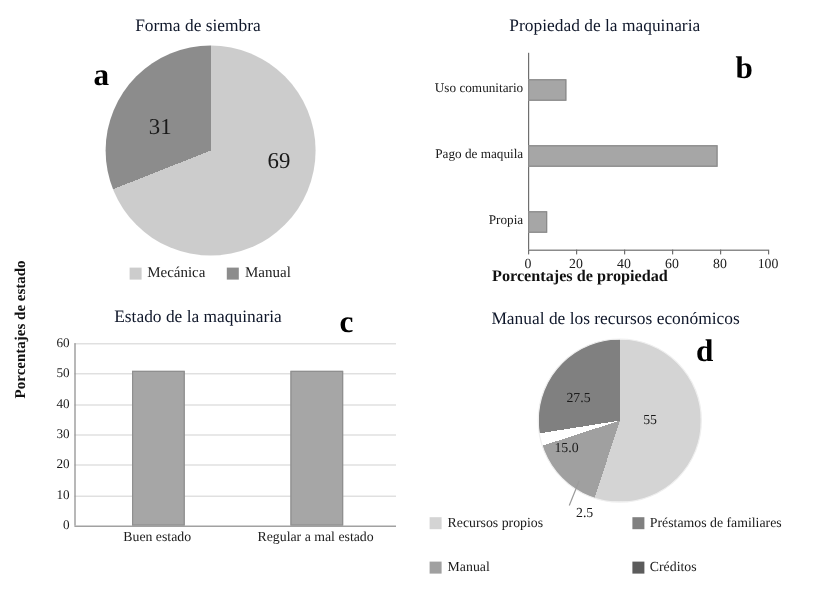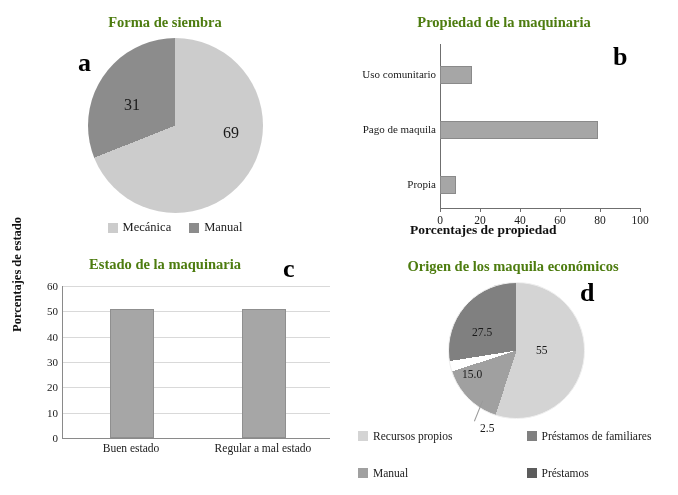--- a/index.html
+++ b/index.html
@@ -9,40 +9,40 @@
     font-family:"Liberation Serif", serif;
     color:#000;
     position:relative;
     overflow:hidden;
   }
   .panel{position:absolute;}
   .title{
     text-align:center;
     font-family:"Liberation Serif", serif;
     font-size:14.5px;
-    color:#4d7c0f;
-    font-weight:700;
+    color:#0f172a;
+    font-weight:400;
   }
   .panel-letter{
     position:absolute;
     font-family:"Liberation Serif", serif;
     font-weight:bold;
     font-size:26px;
     color:#000;
   }
 
   
   #panel-a{left:0px;top:8px;width:330px;height:230px;}
   #panel-a .title{position:absolute;left:0;top:6px;width:330px;}
   .pie-a-wrap{position:absolute;left:88px;top:30px;width:175px;height:175px;}
   .pie-a{
     width:175px;height:175px;border-radius:50%;
     background:conic-gradient(#cccccc 0deg 248.4deg, #8c8c8c 248.4deg 360deg);
   }
-  .pie-a-lbl{position:absolute;font-size:16px;color:#1a1a1a;}
+  .pie-a-lbl{position:absolute;font-size:19px;color:#1a1a1a;}
   #pie-a-lbl-69{left:104px;top:86px;margin-left:31px;}
   #pie-a-lbl-31{left:36px;top:58px;}
   .legend-a{
     position:absolute;left:60px;top:212px;width:230px;
     display:flex;justify-content:center;gap:18px;
     font-size:12.5px;color:#1a1a1a;
   }
   .legend-item{display:flex;align-items:center;gap:5px;}
   .swatch{width:10px;height:10px;display:inline-block;}
 
@@ -192,21 +192,21 @@
     <div class="c-bar" style="left:180px;width:42px;height:126.6px;"></div>
 
     <div class="c-catlabel" style="left:19px;width:100px;">Buen estado</div>
     <div class="c-catlabel" style="left:141px;width:120px;">Regular a mal estado</div>
 
     <div class="c-ylabel">Porcentajes de estado</div>
   </div>
 </div>
 
 <div class="panel" id="panel-d">
-  <div class="title">Origen de los maquila económicos</div>
+  <div class="title">Manual de los recursos económicos</div>
   <div class="panel-letter" style="left:232px;top:28px;">d</div>
 
   <div class="pie-d-wrap">
     <div class="pie-d"></div>
     <div class="d-leader" style="left:30px;top:118px;width:1px;height:22px;transform:rotate(22deg);"></div>
     <div class="pie-d-lbl" id="pie-d-lbl-55">55</div>
     <div class="pie-d-lbl" id="pie-d-lbl-275">27.5</div>
     <div class="pie-d-lbl" id="pie-d-lbl-150">15.0</div>
     <div class="pie-d-lbl" id="pie-d-lbl-25">2.5</div>
   </div>
@@ -219,16 +219,16 @@
     <div class="legend-item">
       <span class="swatch" style="background:#808080;"></span>
       <span>Préstamos de familiares</span>
     </div>
     <div class="legend-item">
       <span class="swatch" style="background:#a0a0a0;"></span>
       <span>Manual</span>
     </div>
     <div class="legend-item">
       <span class="swatch" style="background:#5c5c5c;"></span>
-      <span>Préstamos</span>
+      <span>Créditos</span>
     </div>
   </div>
 </div>
 
 </body></html>

